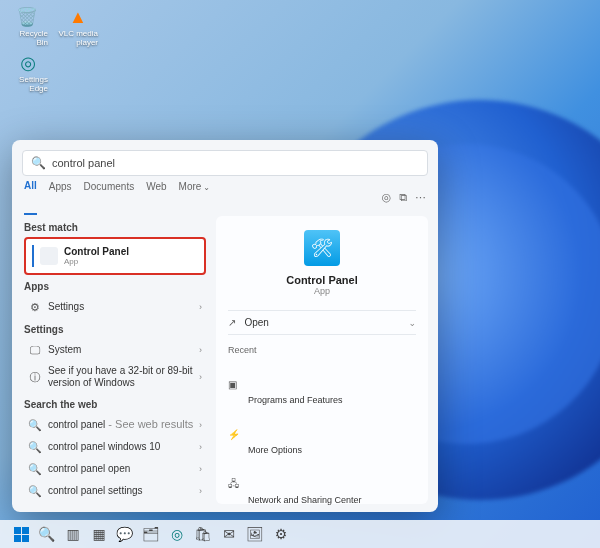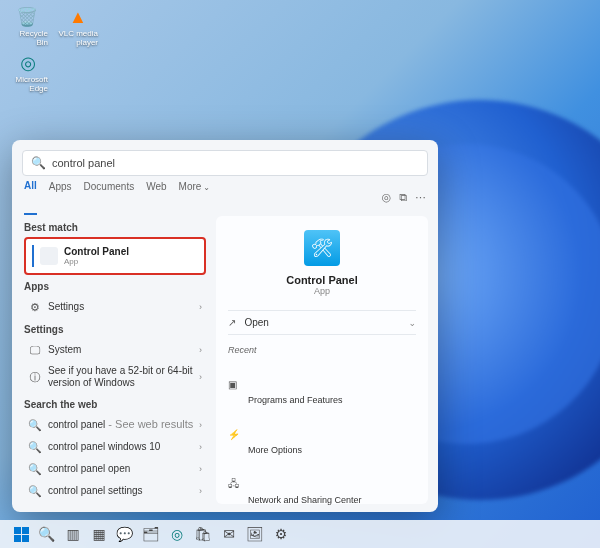--- a/index.html
+++ b/index.html
@@ -65,21 +65,21 @@
 
 .detail-card { background: #fcfdff; border-radius: 6px; padding: 14px 12px; height: 100%; display: flex; flex-direction: column; }
 .detail-top { display: flex; flex-direction: column; align-items: center; }
 .detail-icon { width: 36px; height: 36px; background: linear-gradient(#4fc3f7,#039be5); border-radius: 4px; display: flex; align-items: center; justify-content: center; color: #fff; font-size: 18px; }
 .detail-title { font-size: 11px; font-weight: 600; margin-top: 8px; color: #222; }
 .detail-sub { font-size: 9px; color: #888; }
 .open-row { display: flex; align-items: center; margin-top: 14px; padding: 6px 0; border-top: 1px solid #e5e9ee; border-bottom: 1px solid #e5e9ee; cursor: pointer; }
 .open-row .oicon { font-size: 10px; color: #555; margin-right: 8px; }
 .open-row .olbl { font-size: 10px; color: #333; flex: 1; }
 .open-row .ochev { font-size: 9px; color: #888; }
-.recent-head { font-size: 9px; color: #666; margin: 10px 0 4px 0; font-style: italic; }
+.recent-head { font-size: 9px; color: #666; margin: 10px 0 4px 0; }
 .recent-item { display: flex; align-items: center; padding: 4px 0; cursor: pointer; }
 .recent-item .ric { width: 12px; font-size: 10px; color: #555; margin-right: 8px; }
 .recent-item .rlbl { font-size: 9px; color: #333; margin-top: 32px; }
 
 .taskbar {
   position: absolute; left: 0; right: 0; bottom: 0; height: 28px;
   background: rgba(240,244,250,.9); display: flex; align-items: center; justify-content: flex-start;
   padding-left: 12px; gap: 8px;
 }
 .taskbar .tbtn { width: 18px; height: 18px; display: flex; align-items: center; justify-content: center; cursor: pointer; font-size: 14px; color: #444; }
@@ -96,21 +96,21 @@
     <div class="ico">🗑️</div>
     <div class="lbl">Recycle Bin</div>
   </div>
   <div class="desktop-icon">
     <div class="ico" style="color:#ff7a00">▲</div>
     <div class="lbl">VLC media player</div>
   </div>
 </div>
 <div class="desktop-icon edge">
   <div class="ico" style="color:#0a7d7d">◎</div>
-  <div class="lbl">Microsoft Edge</div>
+  <div class="lbl">Settings Edge</div>
 </div>
 
 <div class="search-panel">
   <div class="search-bar">
     <span class="mag">🔍</span>
     <input type="text" value="control panel" style="">
   </div>
 
   <div class="tabs-row">
     <div class="tab active">All</div>
@@ -145,21 +145,21 @@
       </div>
 
       <div class="section-head">Settings</div>
       <div class="result-item">
         <div class="ricon">🖵</div>
         <div class="rtxt">System</div>
         <div class="chevr">›</div>
       </div>
       <div class="result-item">
         <div class="ricon">ⓘ</div>
-        <div class="rtxt">See if you have a 52-bit or 64-bit version of Windows</div>
+        <div class="rtxt">See if you have a 32-bit or 89-bit version of Windows</div>
         <div class="chevr">›</div>
       </div>
 
       <div class="section-head">Search the web</div>
       <div class="result-item">
         <div class="ricon">🔍</div>
         <div class="rtxt"><span>control panel</span><span class="rsub"> - See web results</span></div>
         <div class="chevr">›</div>
       </div>
       <div class="result-item">

